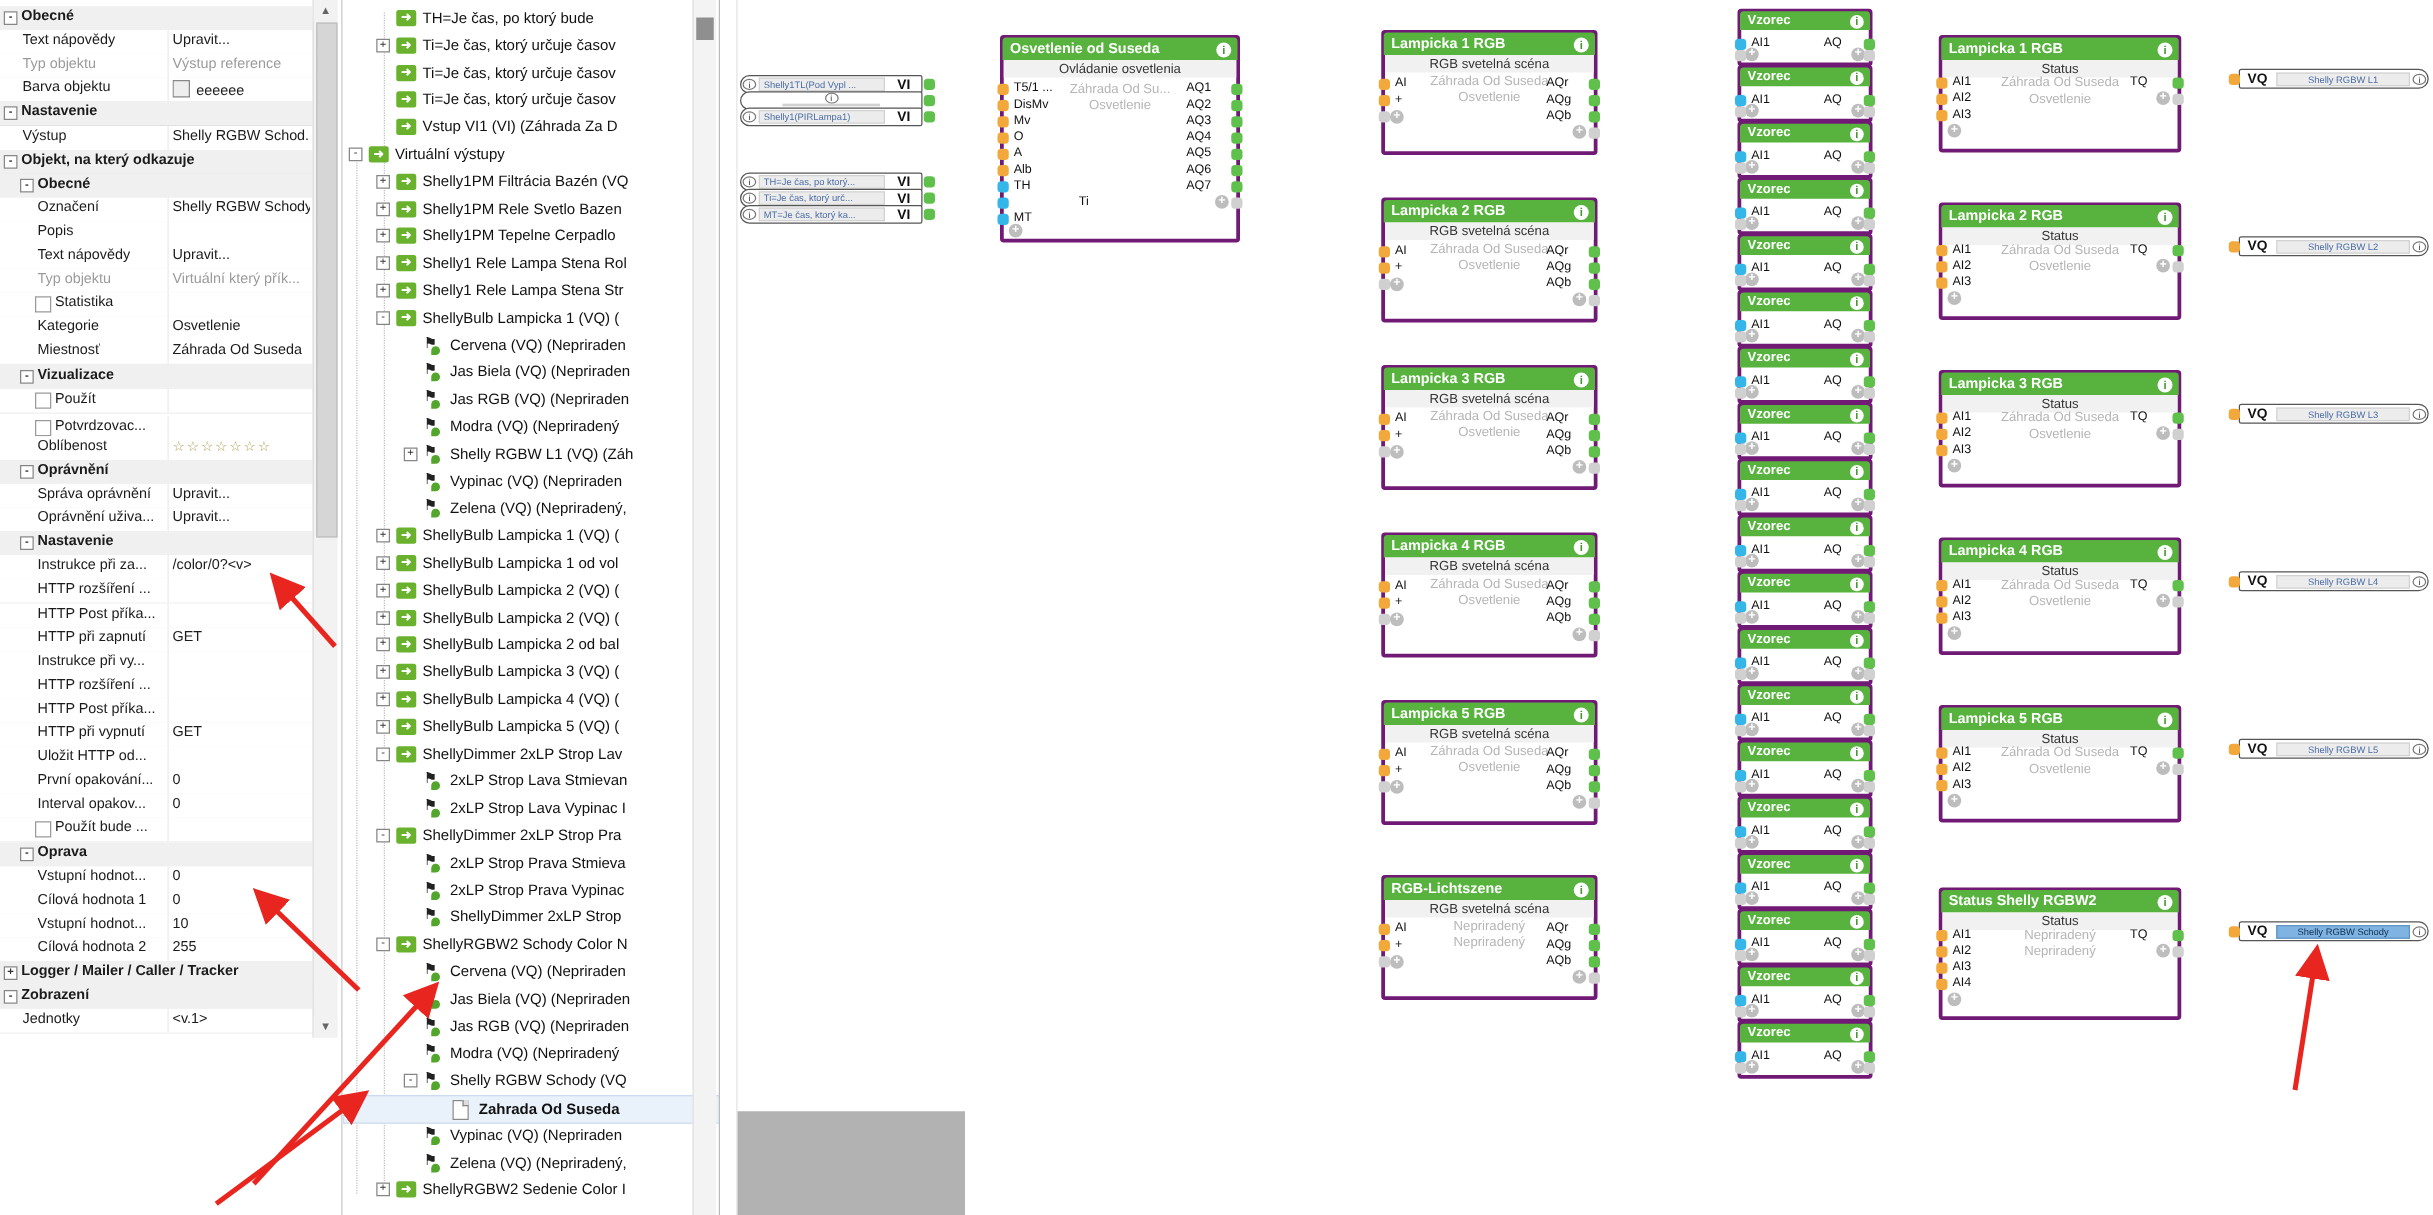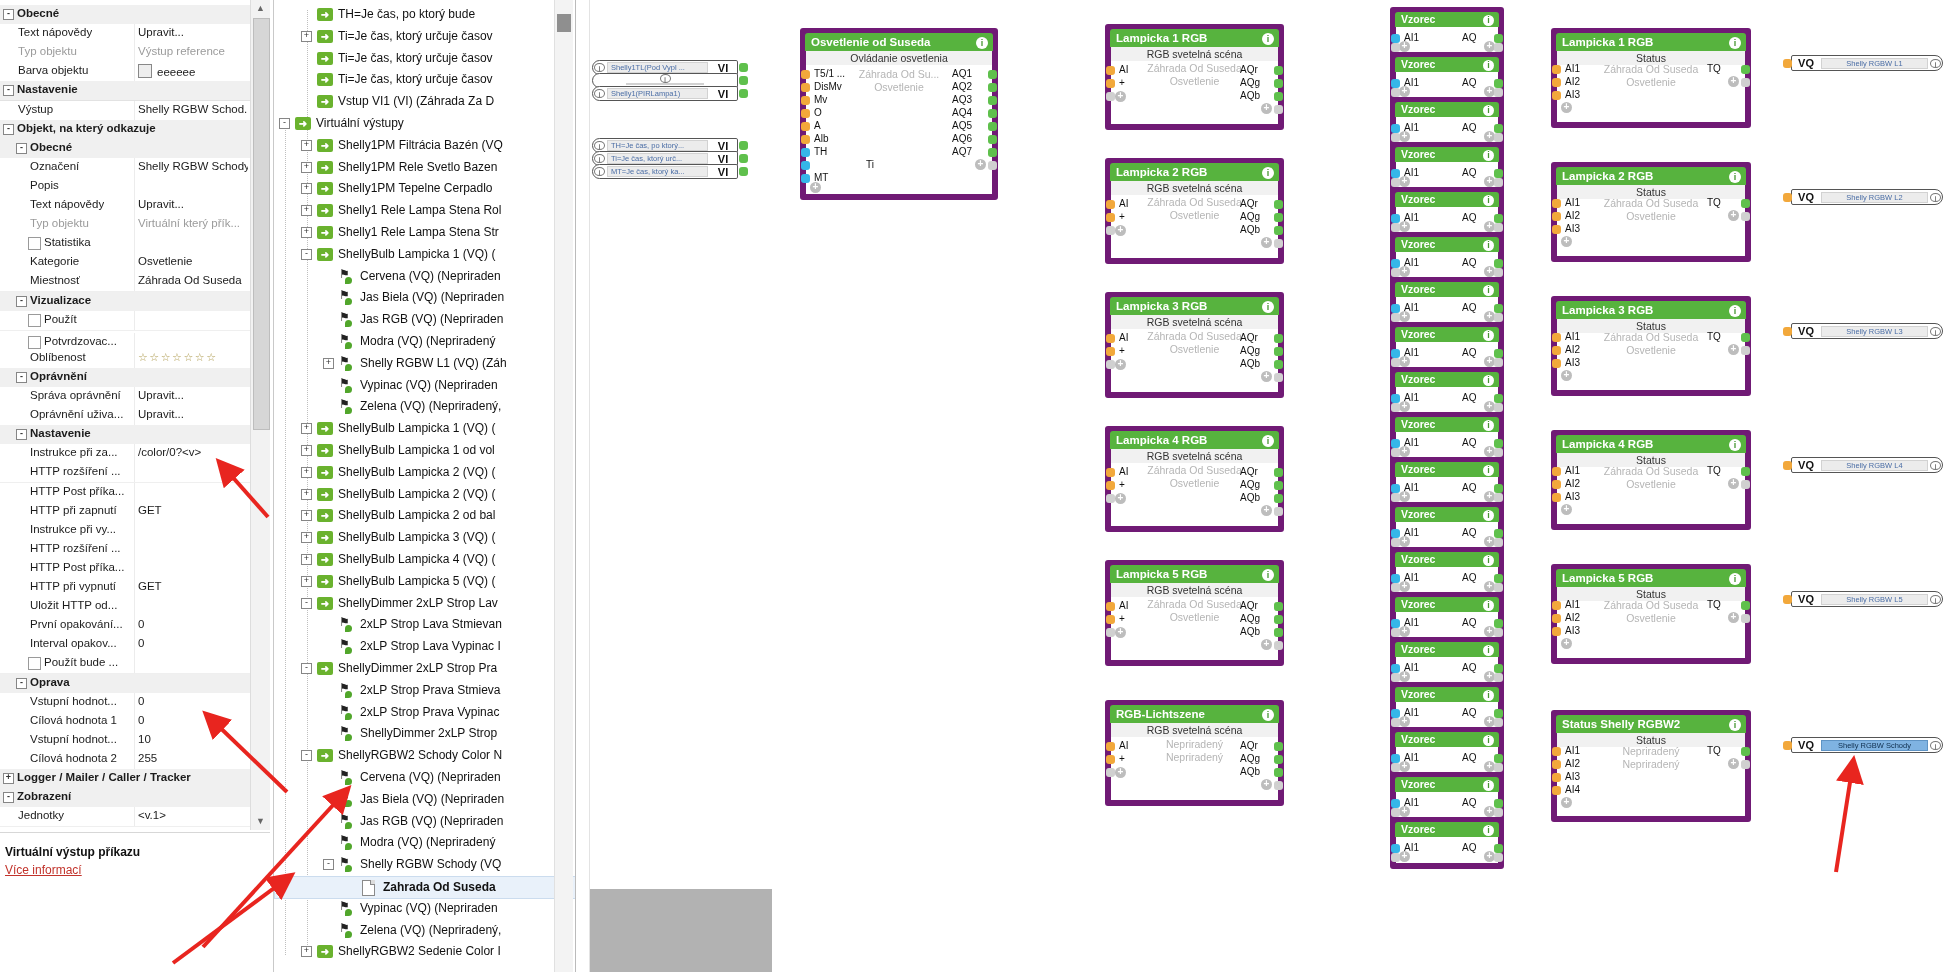--- a/index.html
+++ b/index.html
@@ -33,21 +33,21 @@
   .cmddot{position:absolute;top:11px;width:7px;height:7px;border-radius:50% 50% 50% 0;background:#51a62b;}
   .ticon-doc{position:absolute;top:3px;width:11px;height:14px;background:#fff;border:1px solid #8a8a8a;}
   .ticon-doc:before{content:"";position:absolute;right:-1px;top:-1px;width:4px;height:4px;background:#dcdcdc;border-left:1px solid #8a8a8a;border-bottom:1px solid #8a8a8a;}
   .guide{position:absolute;width:0;border-left:1px dotted #bfbfbf;}
   #tree-scroll{position:absolute;left:280px;top:0;width:18px;height:972px;background:#f3f3f3;border-left:1px solid #e0e0e0;}
   #tree-scroll .thumb{position:absolute;left:2px;width:14px;background:#8f8f8f;}
   
   #canvas{position:absolute;left:575px;top:0;width:1371px;height:972px;background:#fff;border-left:1px solid #bbb;}
   #canvas-inner-line{position:absolute;left:589px;top:0;width:1px;height:972px;background:#e3e3e3;}
   svg{position:absolute;left:0;top:0;pointer-events:none;}
-  .blk{position:absolute;background:#fff;border:6px solid #701a75;border-radius:3px;}
+  .blk{position:absolute;background:#fff;border:3px solid #701a75;border-radius:3px;}
   .bhead{position:absolute;left:-1px;right:-1px;top:-1px;height:18px;background:#57b33e;color:#fff;font-weight:bold;font-size:11.5px;line-height:18px;padding-left:6px;border-radius:3px 3px 0 0;}
   .binfo{position:absolute;right:4px;top:3px;width:12px;height:12px;border-radius:50%;background:#fff;color:#45952f;font-size:9px;line-height:12px;text-align:center;font-weight:bold;}
   .bsub{position:absolute;left:0;right:0;top:17px;height:14px;background:#f1f1f1;color:#333;font-size:10.5px;line-height:14px;text-align:center;overflow:hidden;}
   .bcenter{position:absolute;left:0;right:0;text-align:center;color:#b5b5b5;font-size:10.5px;line-height:13px;white-space:nowrap;overflow:hidden;}
   .plab{position:absolute;font-size:10px;color:#111;line-height:12px;}
   .nub{position:absolute;width:9px;height:9px;border-radius:3px;}
   .nub.or{background:#f2a83b}.nub.cy{background:#35b6e8}.nub.gr{background:#5fc04c}.nub.gy{background:#d0d0d0}
   .plusc{position:absolute;width:11px;height:11px;border-radius:50%;background:#bdbdbd;color:#fff;font-size:10px;line-height:10px;text-align:center;font-weight:bold;}
   .vref,.qref{position:absolute;height:15px;background:#fff;border:1px solid #555;display:flex;align-items:center;box-sizing:border-box;}
   .vref{border-radius:8px 2px 2px 8px;}
@@ -333,24 +333,20 @@
         <div class="colline"></div>
         <div class="pg-lab" style="left: 18px;">Jednotky</div>
         <div class="pg-val">&lt;v.1&gt;</div>
       </div>
     </div>
   <div id="prop-scroll">
     <div class="arr" style="top:0">▲</div>
     <div class="thumb" style="top:18px;height:410px"></div>
     <div class="arr" style="top:813px">▼</div>
   </div>
-  <div id="prop-desc">
-    <div class="t">Virtuální výstup příkazu</div>
-    <div class="l">Více informací</div>
-  </div>
 
   <div id="tree-panel">
       <div class="guide" style="left: 11px; top: 130px; width: 0px; height: 825px;"></div>
       <div class="guide" style="left: 33px; top: 10px; width: 0px; height: 945px;"></div>
       <div class="titem" style="left: 0px; top: 4px; width: 300px; height: 21px;">
         <div class="ticon-vq" style="left: 43px;">➜</div>
         <div class="lbl" style="left: 64px;">TH=Je čas, po ktorý bude</div>
       </div>
       <div class="titem" style="left: 0px; top: 26px; width: 300px; height: 21px;">
         <div class="expbox" style="left: 27px; top: 5px;">+</div>

